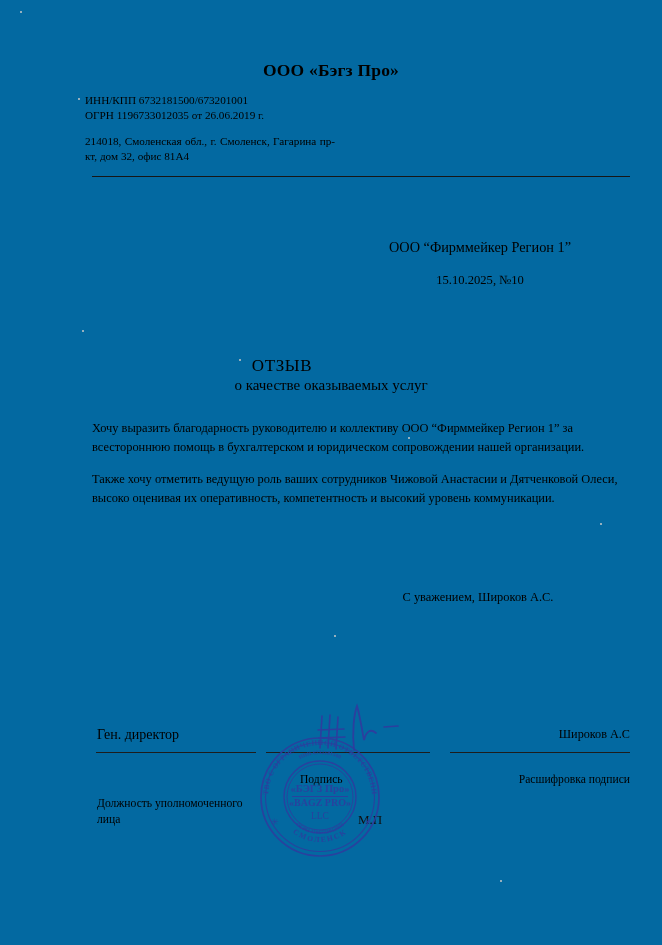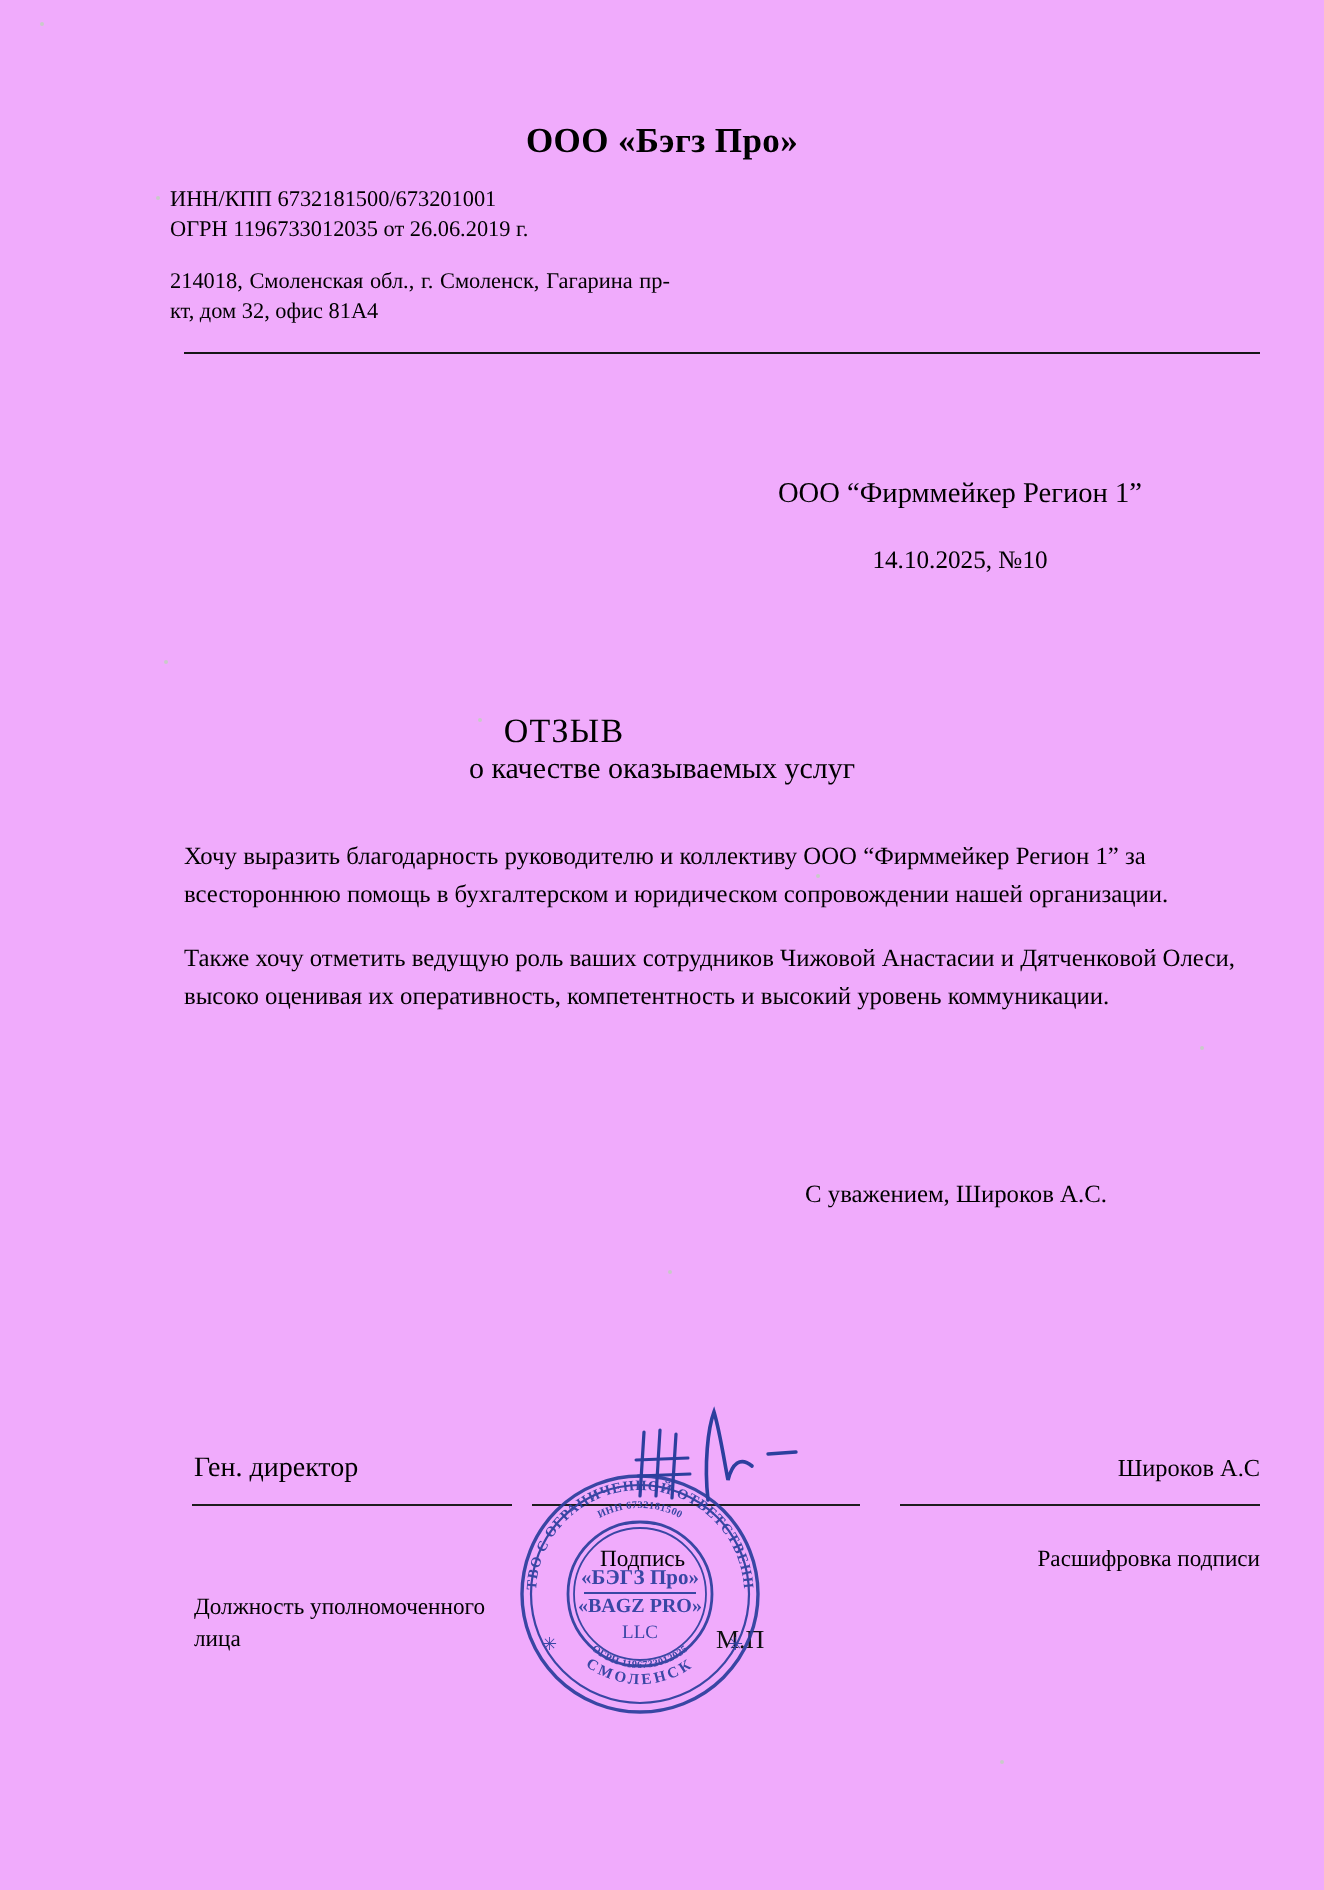--- a/index.html
+++ b/index.html
@@ -8,21 +8,21 @@
     background: #ffffff;
   }
   body {
     font-family: "Liberation Serif", "DejaVu Serif", serif;
     color: #000000;
   }
   #page {
     position: relative;
     width: 662px;
     height: 945px;
-    background: #f0abfc;
+    background: #0369a1;
     overflow: hidden;
   }
 
   
   .company-title {
     position: absolute;
     left: 0;
     top: 60px;
     width: 662px;
     text-align: center;
@@ -219,21 +219,21 @@
       <div>ИНН/КПП 6732181500/673201001</div>
       <div>ОГРН 1196733012035 от 26.06.2019 г.</div>
       <div class="gap"></div>
       <div class="just">214018, Смоленская обл., г. Смоленск, Гагарина пр-кт, дом 32, офис 81А4</div>
     </div>
   </div>
 
   <div class="header-rule"></div>
 
   <div class="addressee">ООО “Фирммейкер Регион 1”</div>
-  <div class="doc-date">14.10.2025, №10</div>
+  <div class="doc-date">15.10.2025, №10</div>
 
   <div class="doc-title">ОТЗЫВ</div>
   <div class="doc-subtitle">о качестве оказываемых услуг</div>
 
   <div class="body-text">
     <p>Хочу выразить благодарность руководителю и коллективу ООО “Фирммейкер Регион 1” за всестороннюю помощь в бухгалтерском и юридическом сопровождении нашей организации.</p>
     <p>Также хочу отметить ведущую роль ваших сотрудников Чижовой Анастасии и Дятченковой Олеси, высоко оценивая их оперативность, компетентность и высокий уровень коммуникации.</p>
   </div>
 
   <div class="closing-regards">С уважением, Широков А.С.</div>

